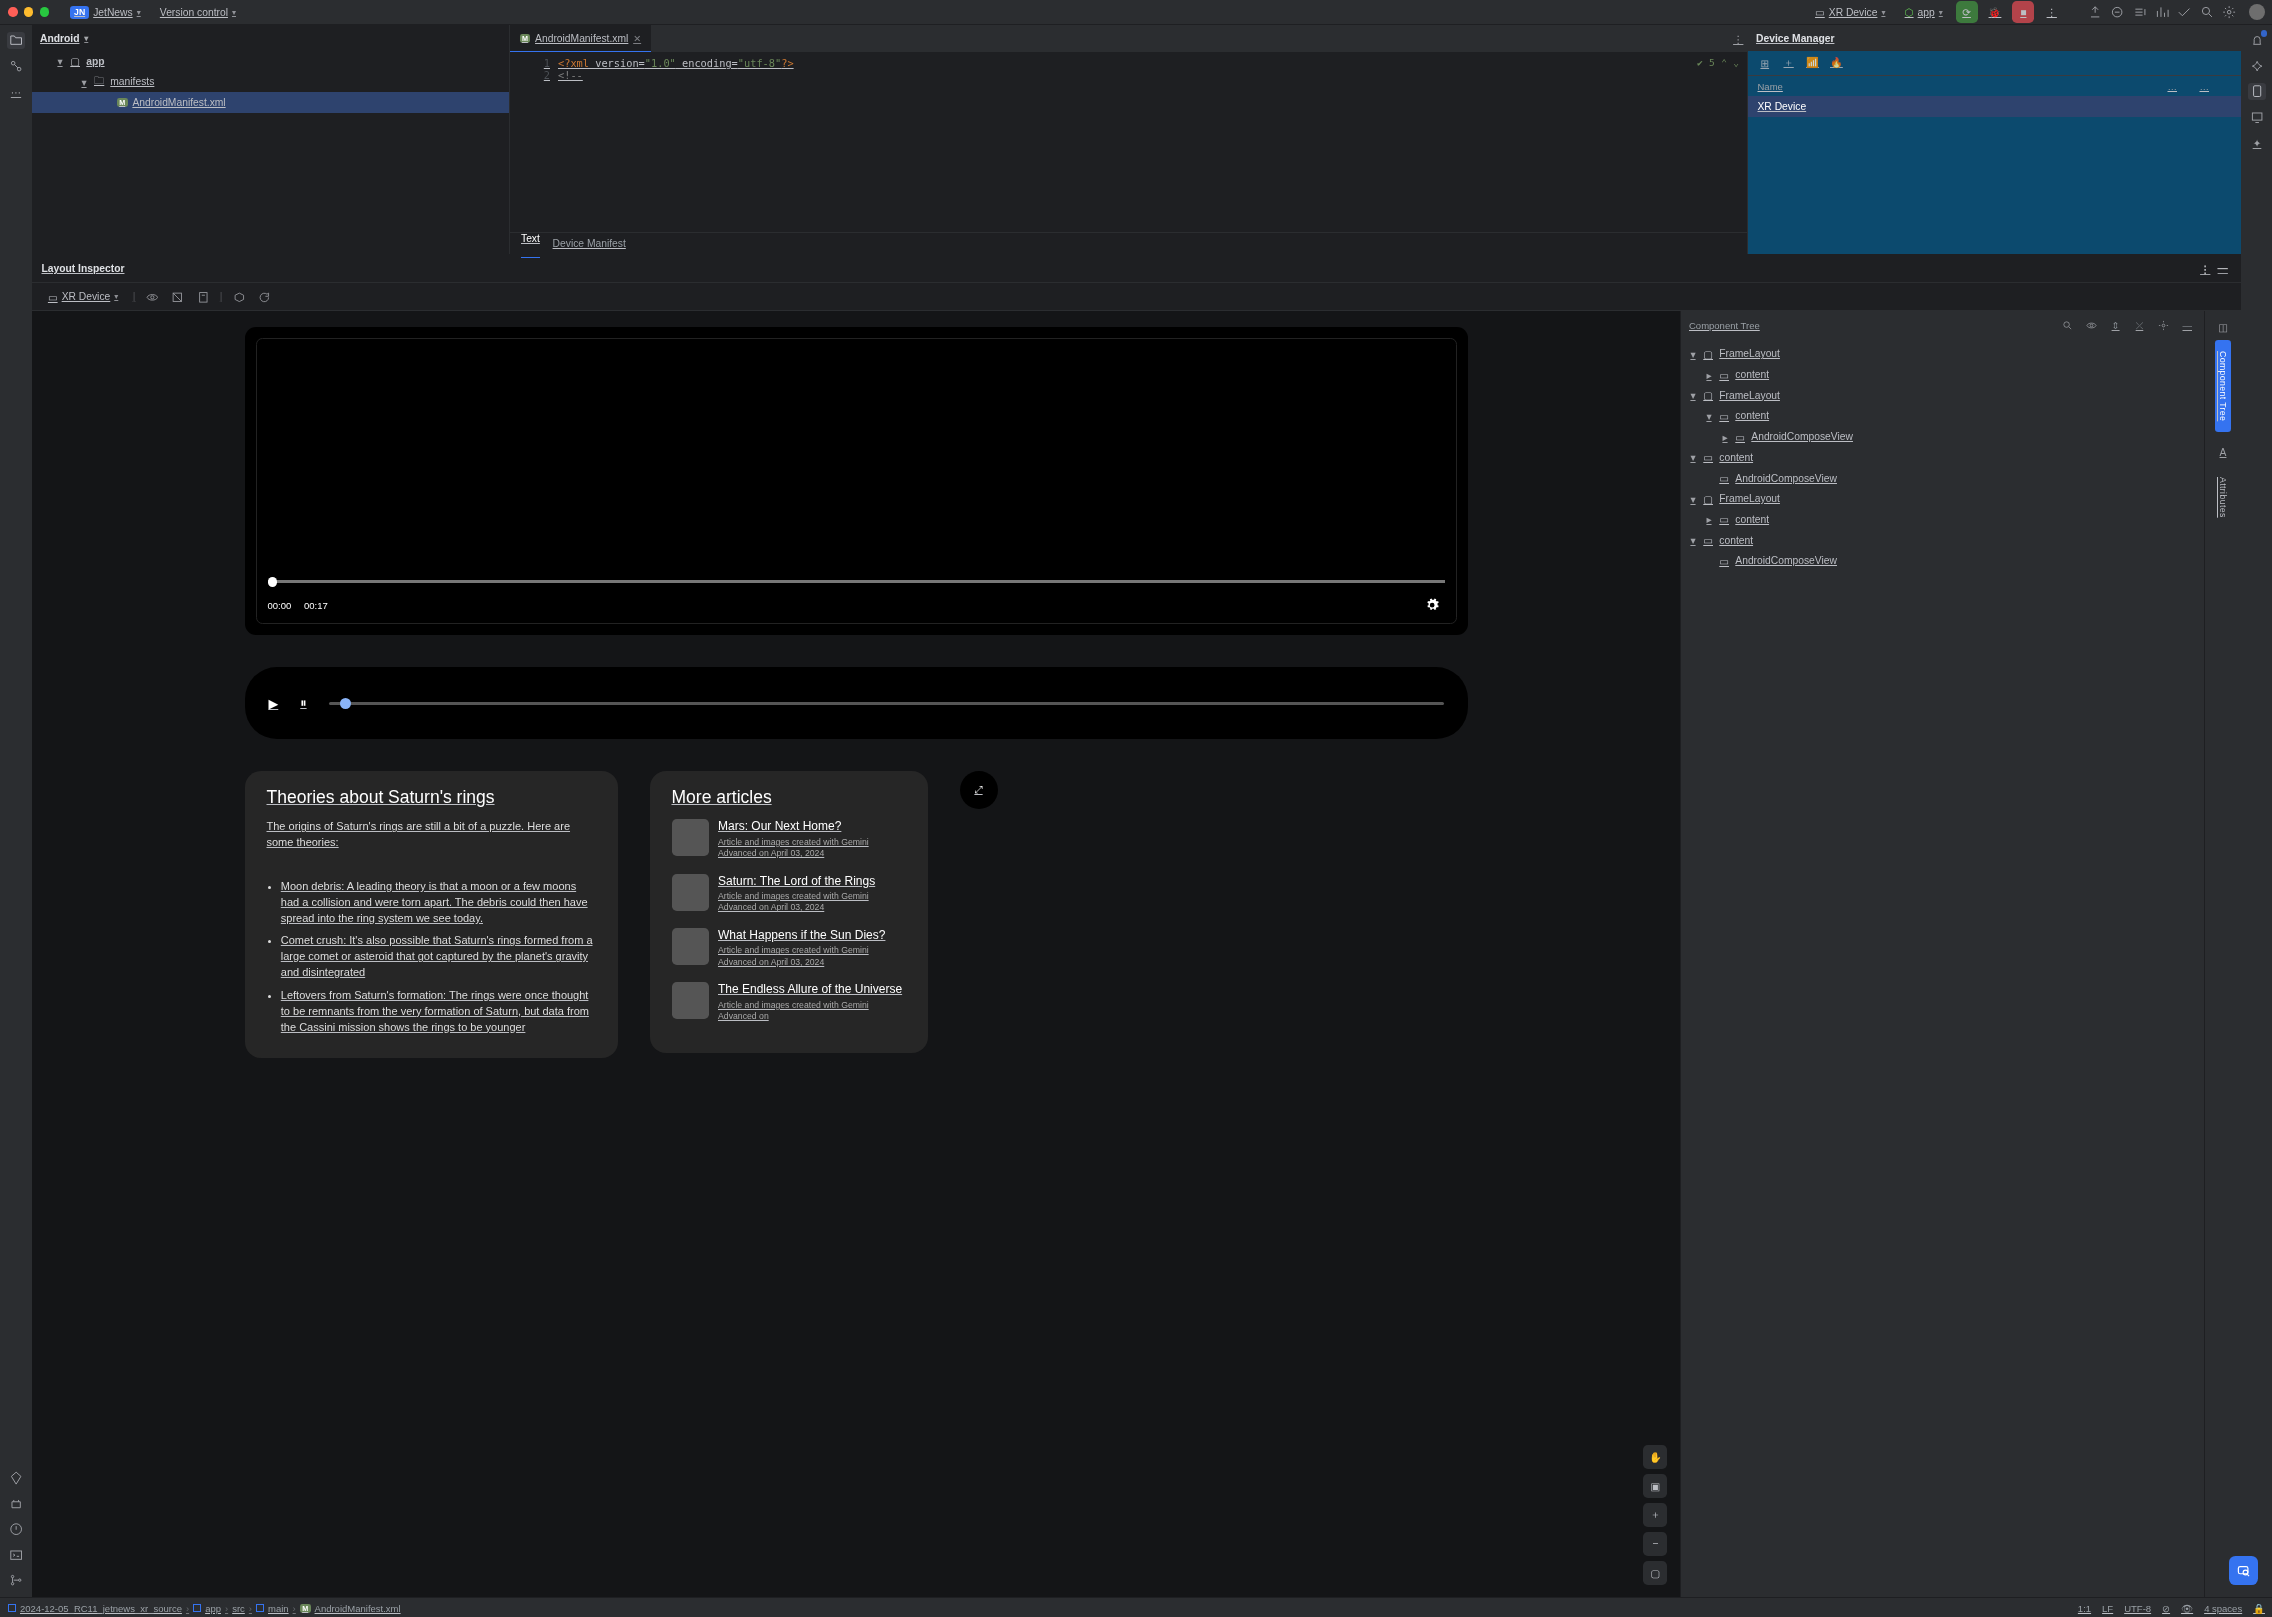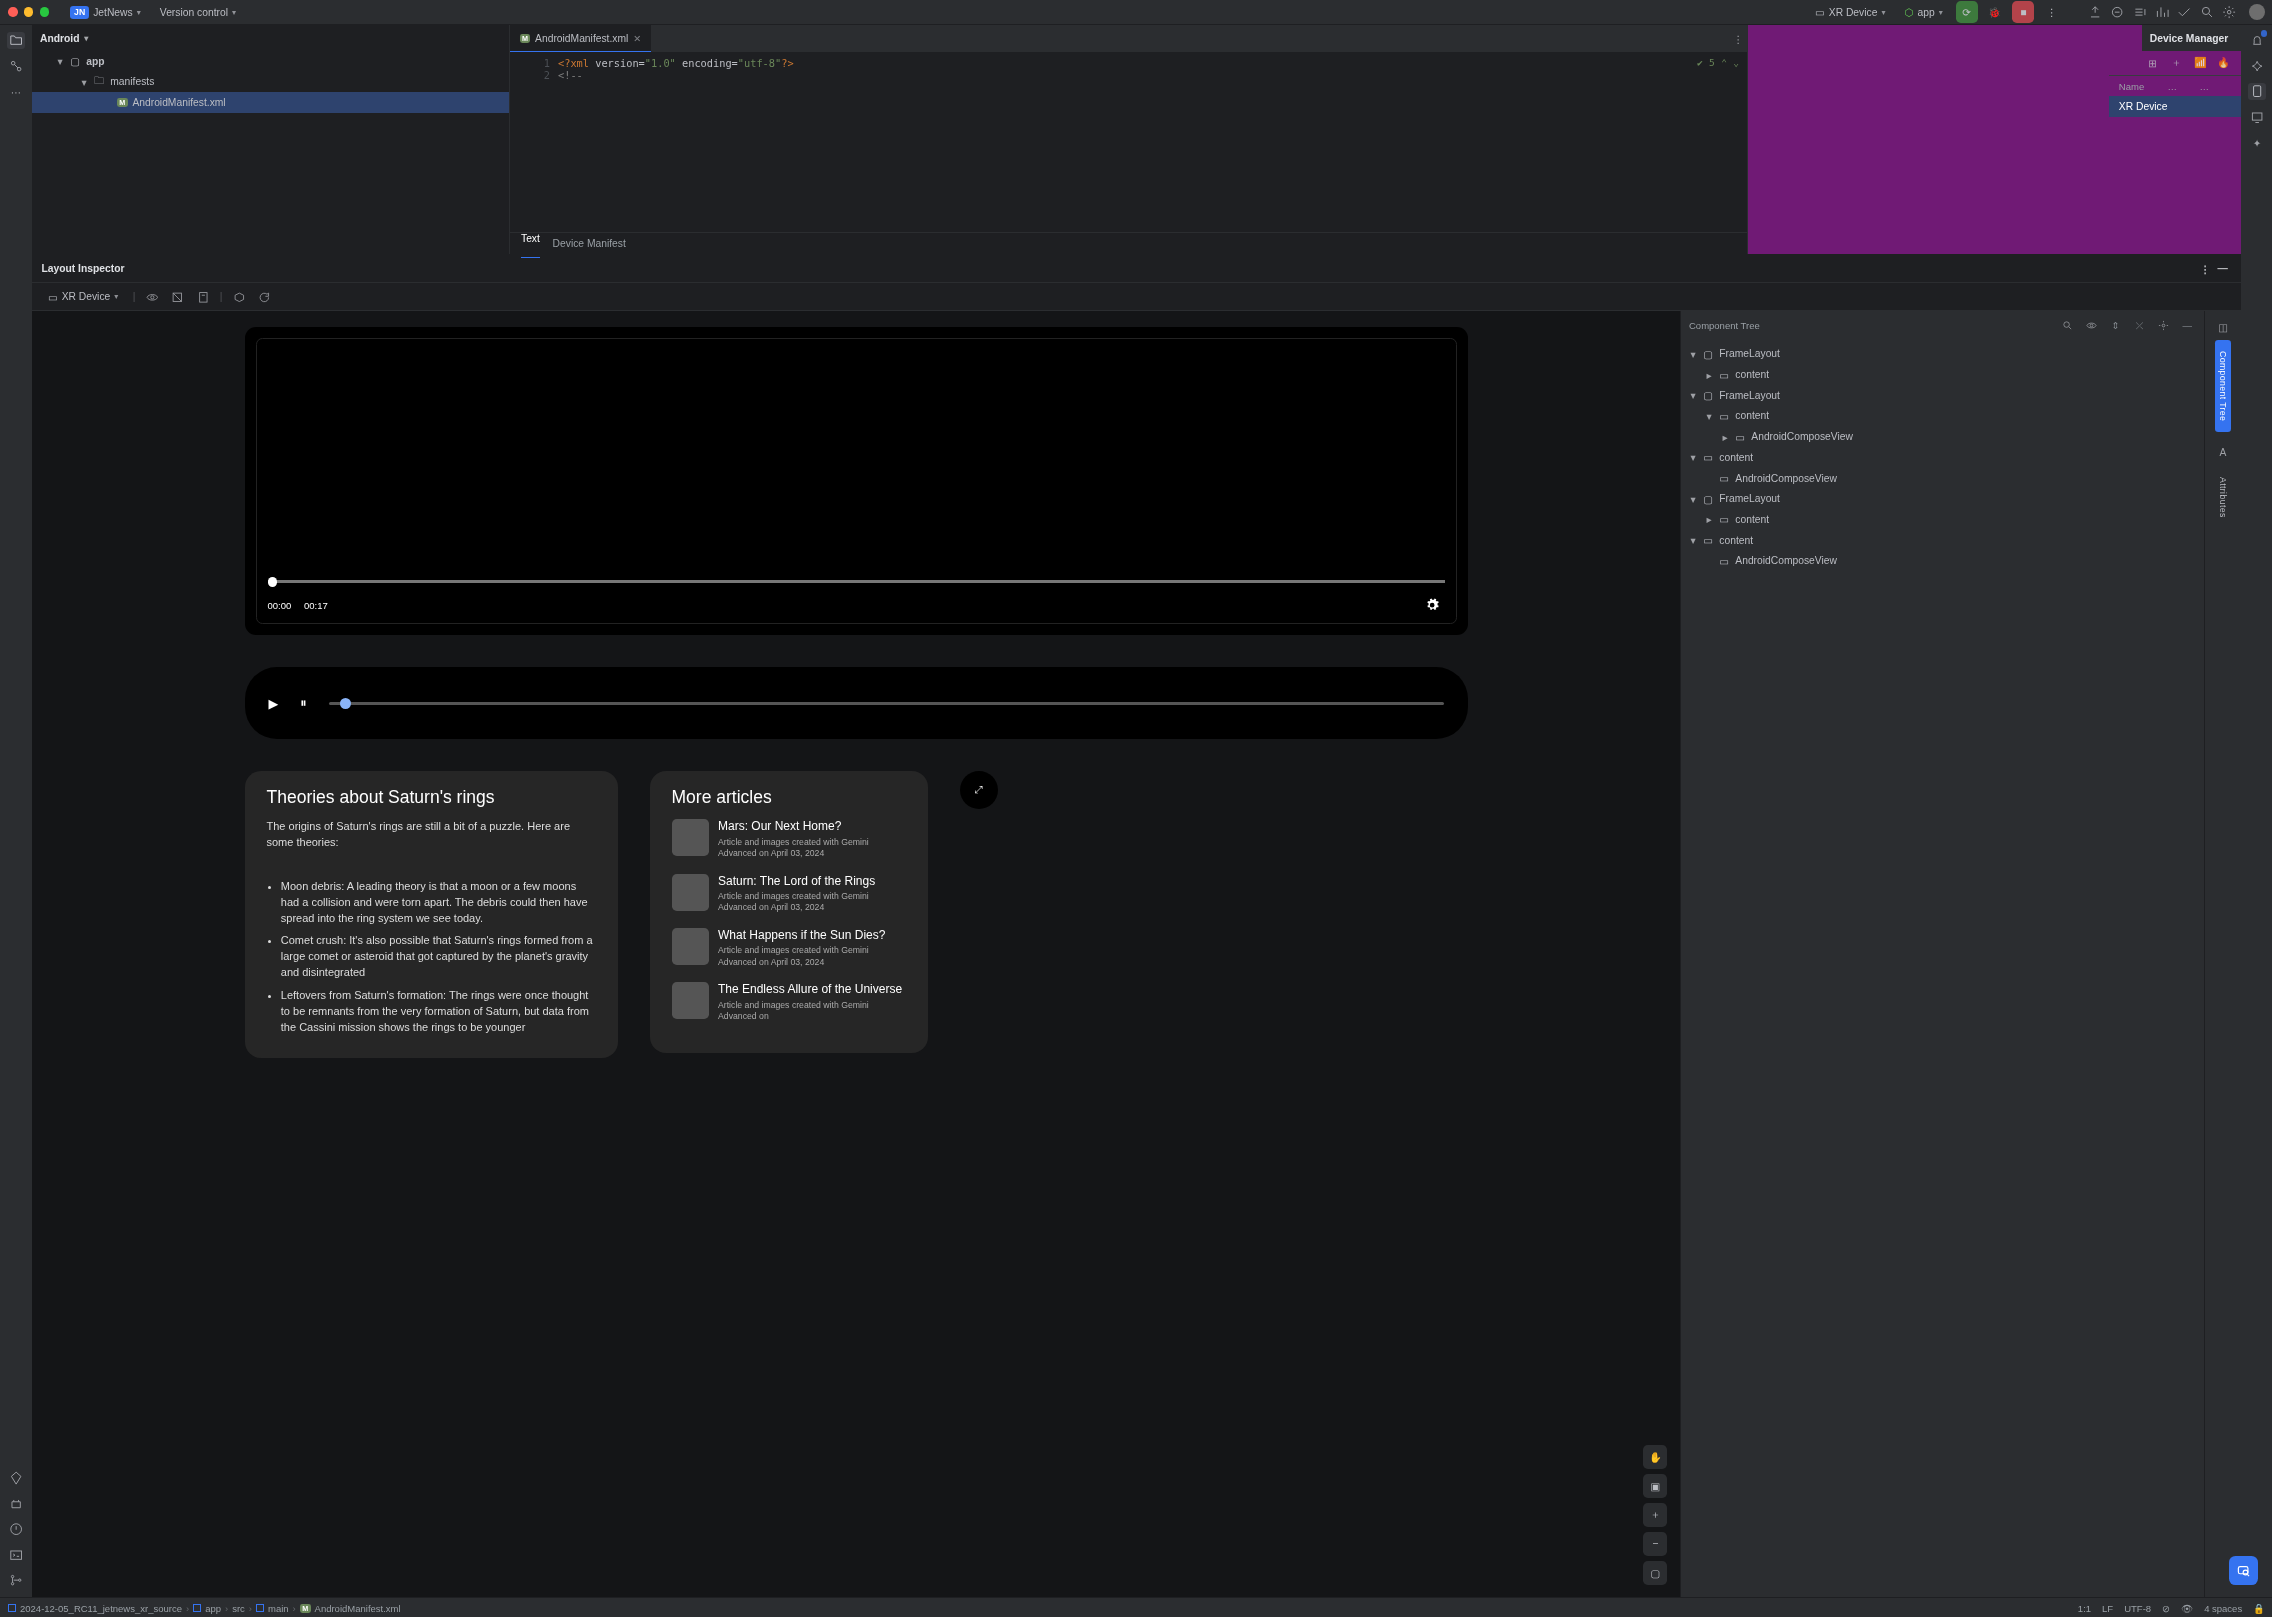--- a/index.html
+++ b/index.html
@@ -42,21 +42,21 @@
   .ed-tab{display:flex;align-items:center;gap:4.8px;padding:0 9.5px;height:100%;border-bottom:1.6px solid #3573f0;background:#1e1f22;}
   .ed-tab .close{opacity:.6;font-size:9.5px;}
   .ed-tabs .tsp{flex:1;}
   .ed-body{flex:1;display:flex;font-family:ui-monospace,Menlo,monospace;font-size:10.3px;position:relative;}
   .gutter{width:48px;text-align:right;color:#4b4f55;padding:4.8px 8px;}
   .code{flex:1;padding:4.8px 0;white-space:pre;color:#bcbec4;}
   .code .kw{color:#cc7832;} .code .str{color:#6a8759;} .code .cmt{color:#808080;}
   .ed-status{position:absolute;top:4.8px;right:8px;display:flex;gap:6.4px;align-items:center;color:#6a8759;font-size:9.5px;}
   .subtabs{display:flex;gap:12.7px;padding:0 11px;height:22px;align-items:center;border-top:0.8px solid #2b2d30;color:#9aa0a6;}
   .subtabs .st.active{color:#fff;border-bottom:1.6px solid #3573f0;padding-bottom:13px;padding-top:3.2px;}
-  .devmgr{background:#701a75;align-items:flex-end;}
+  .devmgr{background:#0c4a6e;}
   .devmgr .panel-hdr{background:#2b2d30;}
   .dm-toolbar{display:flex;gap:6.4px;padding:3.2px 8px;align-items:center;height:24px;}
   .dm-table{border-top:0.8px solid #393b40;}
   .dm-th{display:grid;grid-template-columns:1fr 32px 32px;color:#9aa0a6;font-size:9.5px;padding:4.8px 9.5px;}
   .dm-row{display:grid;grid-template-columns:1fr 32px 32px;padding:4.8px 9.5px;background:#2e436e;color:#fff;}
   
   .inspector{flex:1;display:flex;flex-direction:column;min-height:0;}
   .insp-hdr{height:27px;display:flex;align-items:center;padding:0 9.5px;font-weight:600;color:#dfe1e5;}
   .insp-hdr .hdr-spacer{flex:1;}
   .insp-toolbar{height:29px;display:flex;align-items:center;padding:0 9.5px;gap:8px;border-top:0.8px solid #2b2d30;border-bottom:0.8px solid #2b2d30;}
@@ -106,21 +106,21 @@
   .sq{width:8px;height:8px;border:0.8px solid #3573f0;display:inline-block;}
   .notif-dot{width:6.4px;height:6.4px;border-radius:50%;background:#3573f0;position:absolute;top:-1.6px;right:-1.6px;}
   .bell-wrap{position:relative;}
   .ask-fab{position:fixed;right:14.3px;bottom:32px;width:29px;height:29px;border-radius:6.4px;background:#3573f0;display:flex;align-items:center;justify-content:center;color:#fff;}
   svg{display:block;}
   .ico-svg{stroke:#bcbec4;fill:none;stroke-width:1.6;}
 </style>
 </head>
 <body>
 
-<div class="root" style="transform: scale(1);">
+<div class="root" style="transform: scale(1); text-decoration: underline;">
 
   <div class="titlebar">
     <div class="traffic">
       <span class="tl-red"></span>
       <span class="tl-yel"></span>
       <span class="tl-grn"></span>
     </div>
     <div class="tb-item">
       <span class="proj-chip">JN</span>
       <span>JetNews</span>

